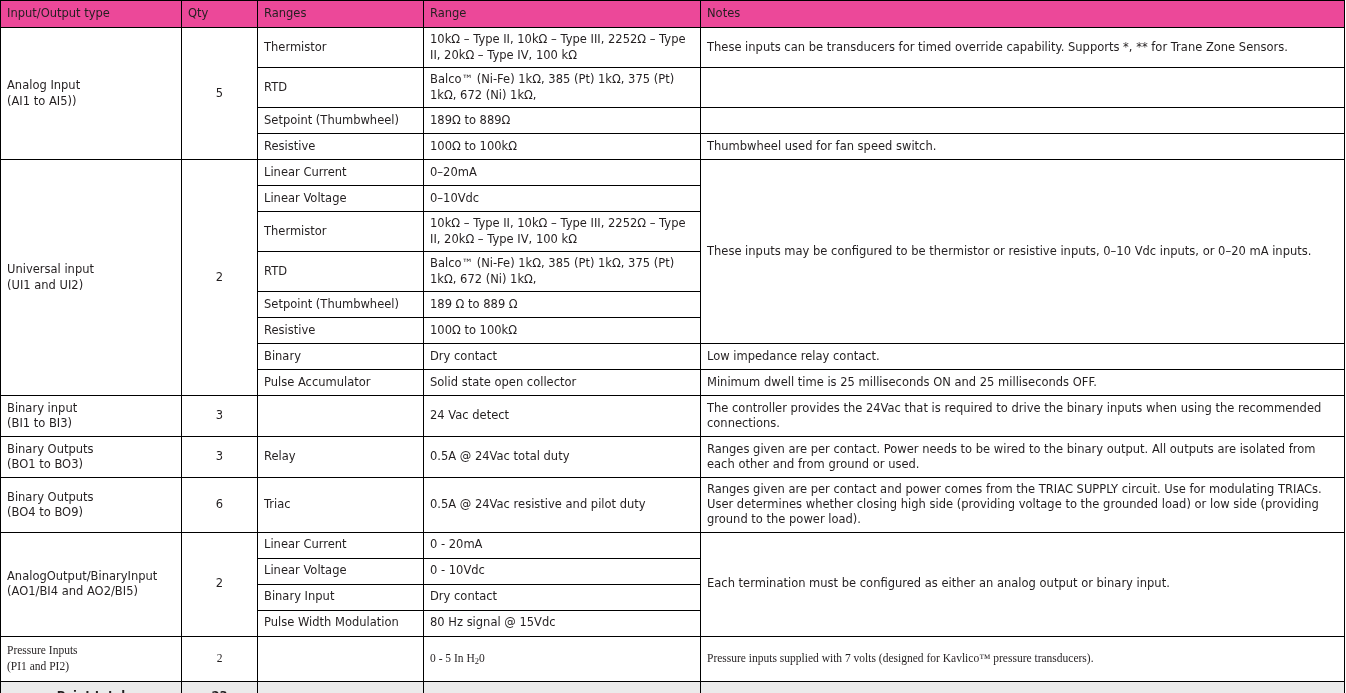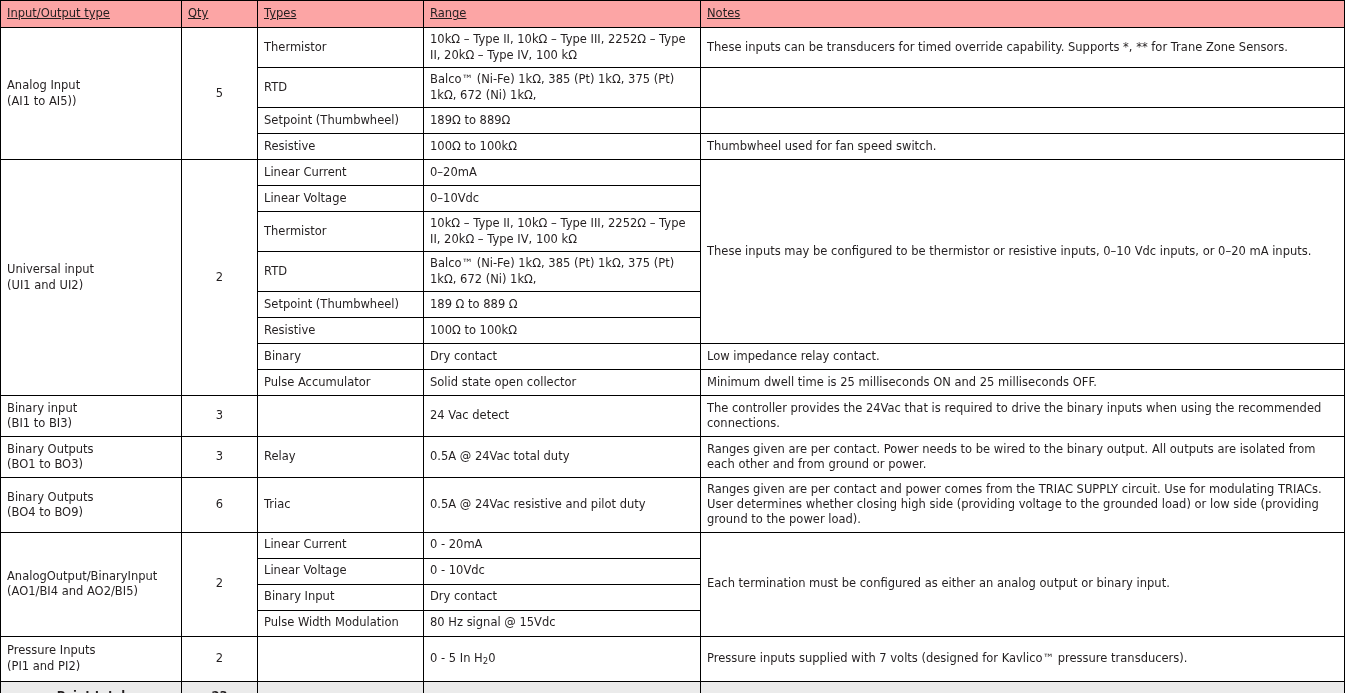--- a/index.html
+++ b/index.html
@@ -25,42 +25,41 @@
     border: 1px solid #000;
     padding: 4px 6px;
     font-size: 11.5px;
     line-height: 1.32;
     vertical-align: middle;
     text-align: left;
     font-weight: normal;
     word-wrap: break-word;
   }
   thead th {
-    background: #fca5a5;
+    background: #ec4899;
     font-weight: bold;
     font-size: 11.8px;
     height: 18px;
     vertical-align: middle;
-    text-decoration: underline;
   }
   
   .c-type   { width: 181px; }
   .c-qty    { width: 76px;  text-align: center; }
   .c-types  { width: 166px; }
   .c-range  { width: 277px; }
   .c-notes  { width: 644px; }
 
   td.col-type  { }
   td.col-qty   { text-align: center; }
 
   tbody tr { height: 26px; }
   tr.h40 { height: 40px; }
   tr.h52 { height: 52px; }
   tr.h41 { height: 41px; }
-  tr.h45 { height: 45px; }
+  tr.h45 { height: 45px; font-family: Liberation Serif, serif; }
 
   .footer-row td {
     background: #ebebeb;
     font-weight: bold;
     text-align: center;
     height: 22px;
   }
   .footer-row td.blank { background: #ebebeb; }
 
   sub { font-size: 8.5px; vertical-align: baseline; position: relative; top: 2px; }
@@ -74,21 +73,21 @@
     <col class="c-type">
       <col class="c-qty">
       <col class="c-types">
       <col class="c-range">
       <col class="c-notes">
   </colgroup>
   <thead>
     <tr>
       <th>Input/Output type</th>
       <th>Qty</th>
-      <th>Types</th>
+      <th>Ranges</th>
       <th>Range</th>
       <th>Notes</th>
     </tr>
   </thead>
   <tbody id="table-body">
       <tr class="h40">
         <td class="col-type" rowspan="4"><span>Analog Input</span><br><span>(AI1 to AI5))</span></td>
         <td class="col-qty" rowspan="4">5</td>
         <td>Thermistor</td>
         <td>10kΩ – Type II, 10kΩ – Type III, 2252Ω – Type II, 20kΩ – Type IV, 100 kΩ</td>
@@ -151,21 +150,21 @@
         <td class="col-qty" rowspan="1">3</td>
         <td></td>
         <td>24 Vac detect</td>
         <td>The controller provides the 24Vac that is required to drive the binary inputs when using the recommended connections.</td>
       </tr>
       <tr class="h41">
         <td class="col-type" rowspan="1"><span>Binary Outputs</span><br><span>(BO1 to BO3)</span></td>
         <td class="col-qty" rowspan="1">3</td>
         <td>Relay</td>
         <td>0.5A @ 24Vac total duty</td>
-        <td>Ranges given are per contact. Power needs to be wired to the binary output. All outputs are isolated from each other and from ground or power.</td>
+        <td>Ranges given are per contact. Power needs to be wired to the binary output. All outputs are isolated from each other and from ground or used.</td>
       </tr>
       <tr class="h52">
         <td class="col-type" rowspan="1"><span>Binary Outputs</span><br><span>(BO4 to BO9)</span></td>
         <td class="col-qty" rowspan="1">6</td>
         <td>Triac</td>
         <td>0.5A @ 24Vac resistive and pilot duty</td>
         <td>Ranges given are per contact and power comes from the TRIAC SUPPLY circuit. Use for modulating TRIACs. User determines whether closing high side (providing voltage to the grounded load) or low side (providing ground to the power load).</td>
       </tr>
       <tr>
         <td class="col-type" rowspan="4"><span>AnalogOutput/BinaryInput</span><br><span>(AO1/BI4 and AO2/BI5)</span></td>

